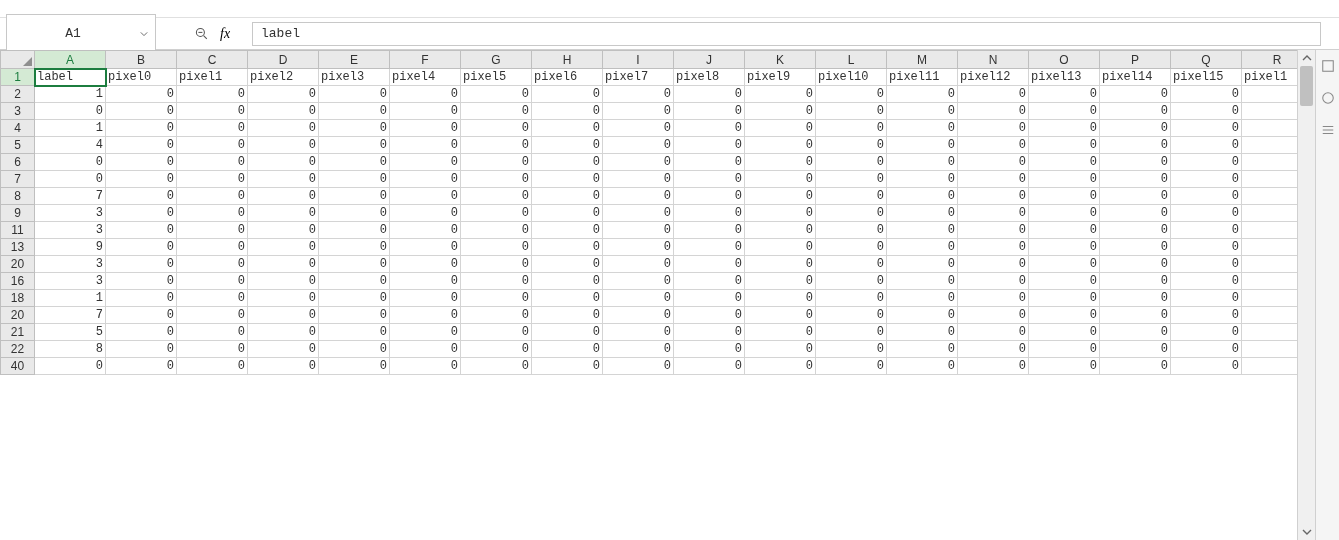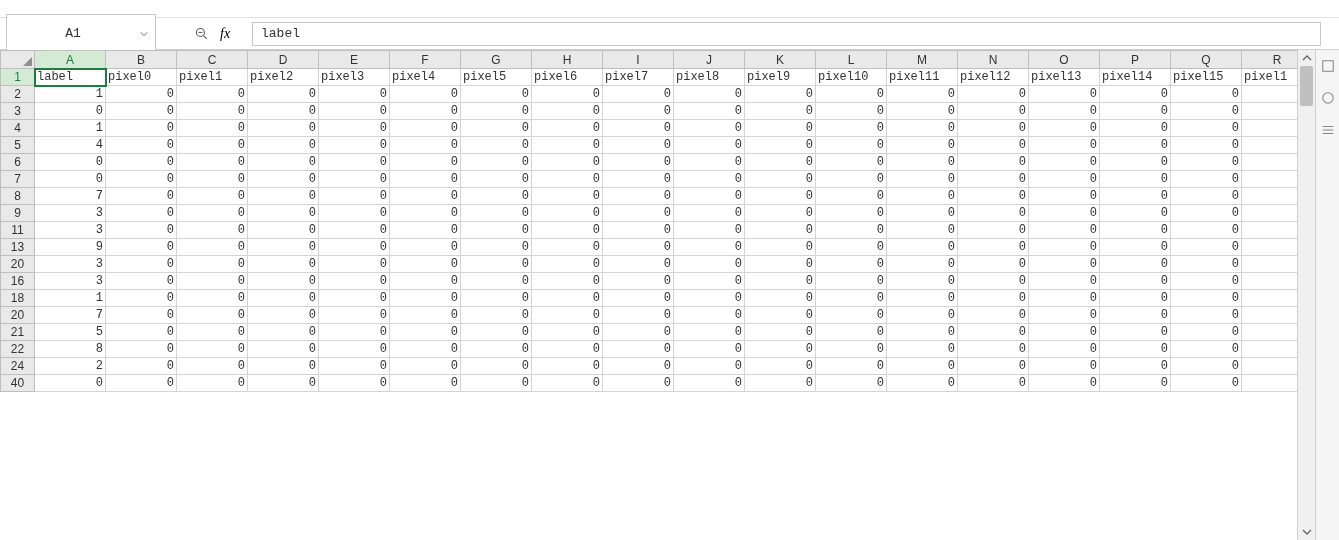--- a/index.html
+++ b/index.html
@@ -581,41 +581,20 @@
             <td class="cell">0</td>
             <td class="cell">0</td>
             <td class="cell">0</td>
             <td class="cell">0</td>
             <td class="cell">0</td>
             <td class="cell"></td>
           </tr>
           <tr>
             <th class="row-hdr">22</th>
             <td class="cell">8</td>
-            <td class="cell">0</td>
-            <td class="cell">0</td>
-            <td class="cell">0</td>
-            <td class="cell">0</td>
-            <td class="cell">0</td>
-            <td class="cell">0</td>
-            <td class="cell">0</td>
-            <td class="cell">0</td>
-            <td class="cell">0</td>
-            <td class="cell">0</td>
-            <td class="cell">0</td>
-            <td class="cell">0</td>
-            <td class="cell">0</td>
-            <td class="cell">0</td>
-            <td class="cell">0</td>
-            <td class="cell">0</td>
-            <td class="cell"></td>
-          </tr>
-          <tr>
-            <th class="row-hdr">24</th>
-            <td class="cell">2</td>
             <td class="cell">0</td>
             <td class="cell">0</td>
             <td class="cell">0</td>
             <td class="cell">0</td>
             <td class="cell">0</td>
             <td class="cell">0</td>
             <td class="cell">0</td>
             <td class="cell">0</td>
             <td class="cell">0</td>
             <td class="cell">0</td>

